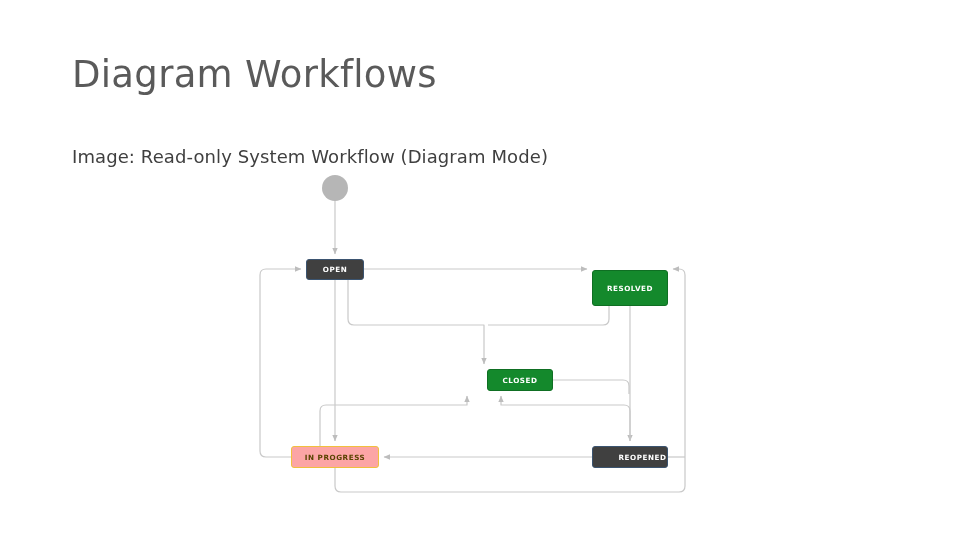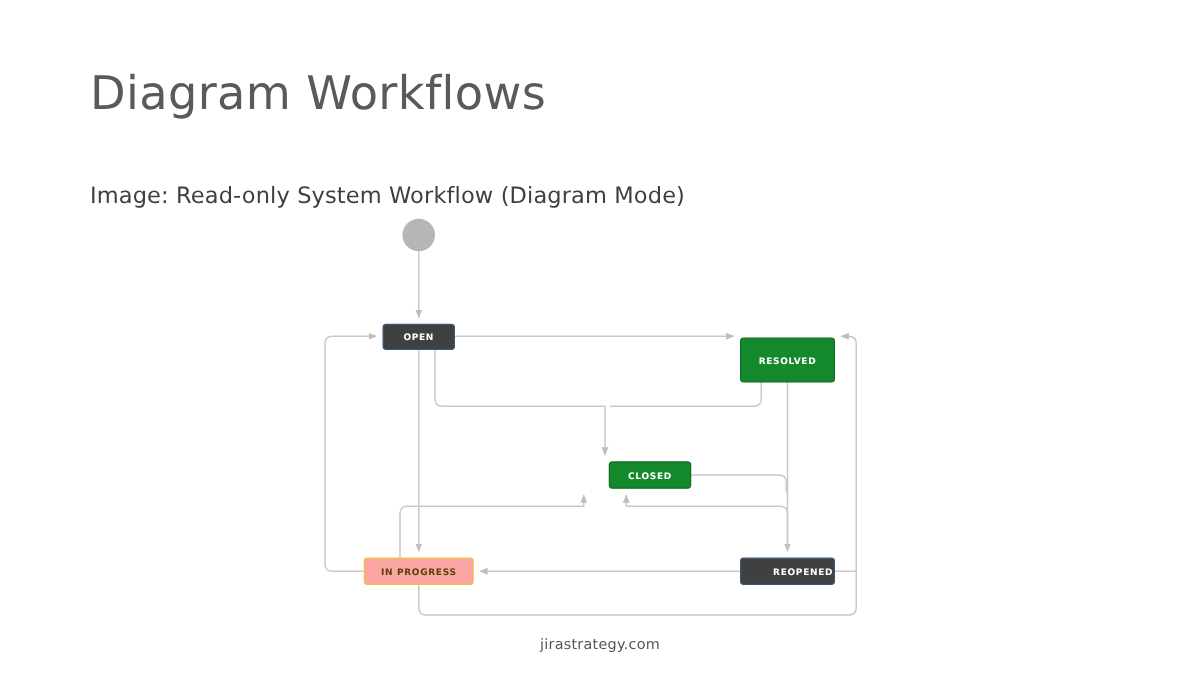--- a/index.html
+++ b/index.html
@@ -166,15 +166,14 @@
     <div class="node node-green" style="left:344px; top:90px; width:76px; height:36px;margin-top:12px;">RESOLVED</div>
 
     <div class="node node-green" style="left:203px; top:201px; width:66px; height:22px;margin-left:36px;">CLOSED</div>
 
     <div class="node node-yellow" style="left:43px; top:278px; width:88px; height:22px;">IN PROGRESS</div>
 
     <div class="node node-blue" style="left:344px; top:278px; width:76px; height:22px;padding-left:25px;">REOPENED</div>
 
   </div>
 
-  <div id="footer">jirastrategy.com</div>
 
 </div>
 
 </body></html>

